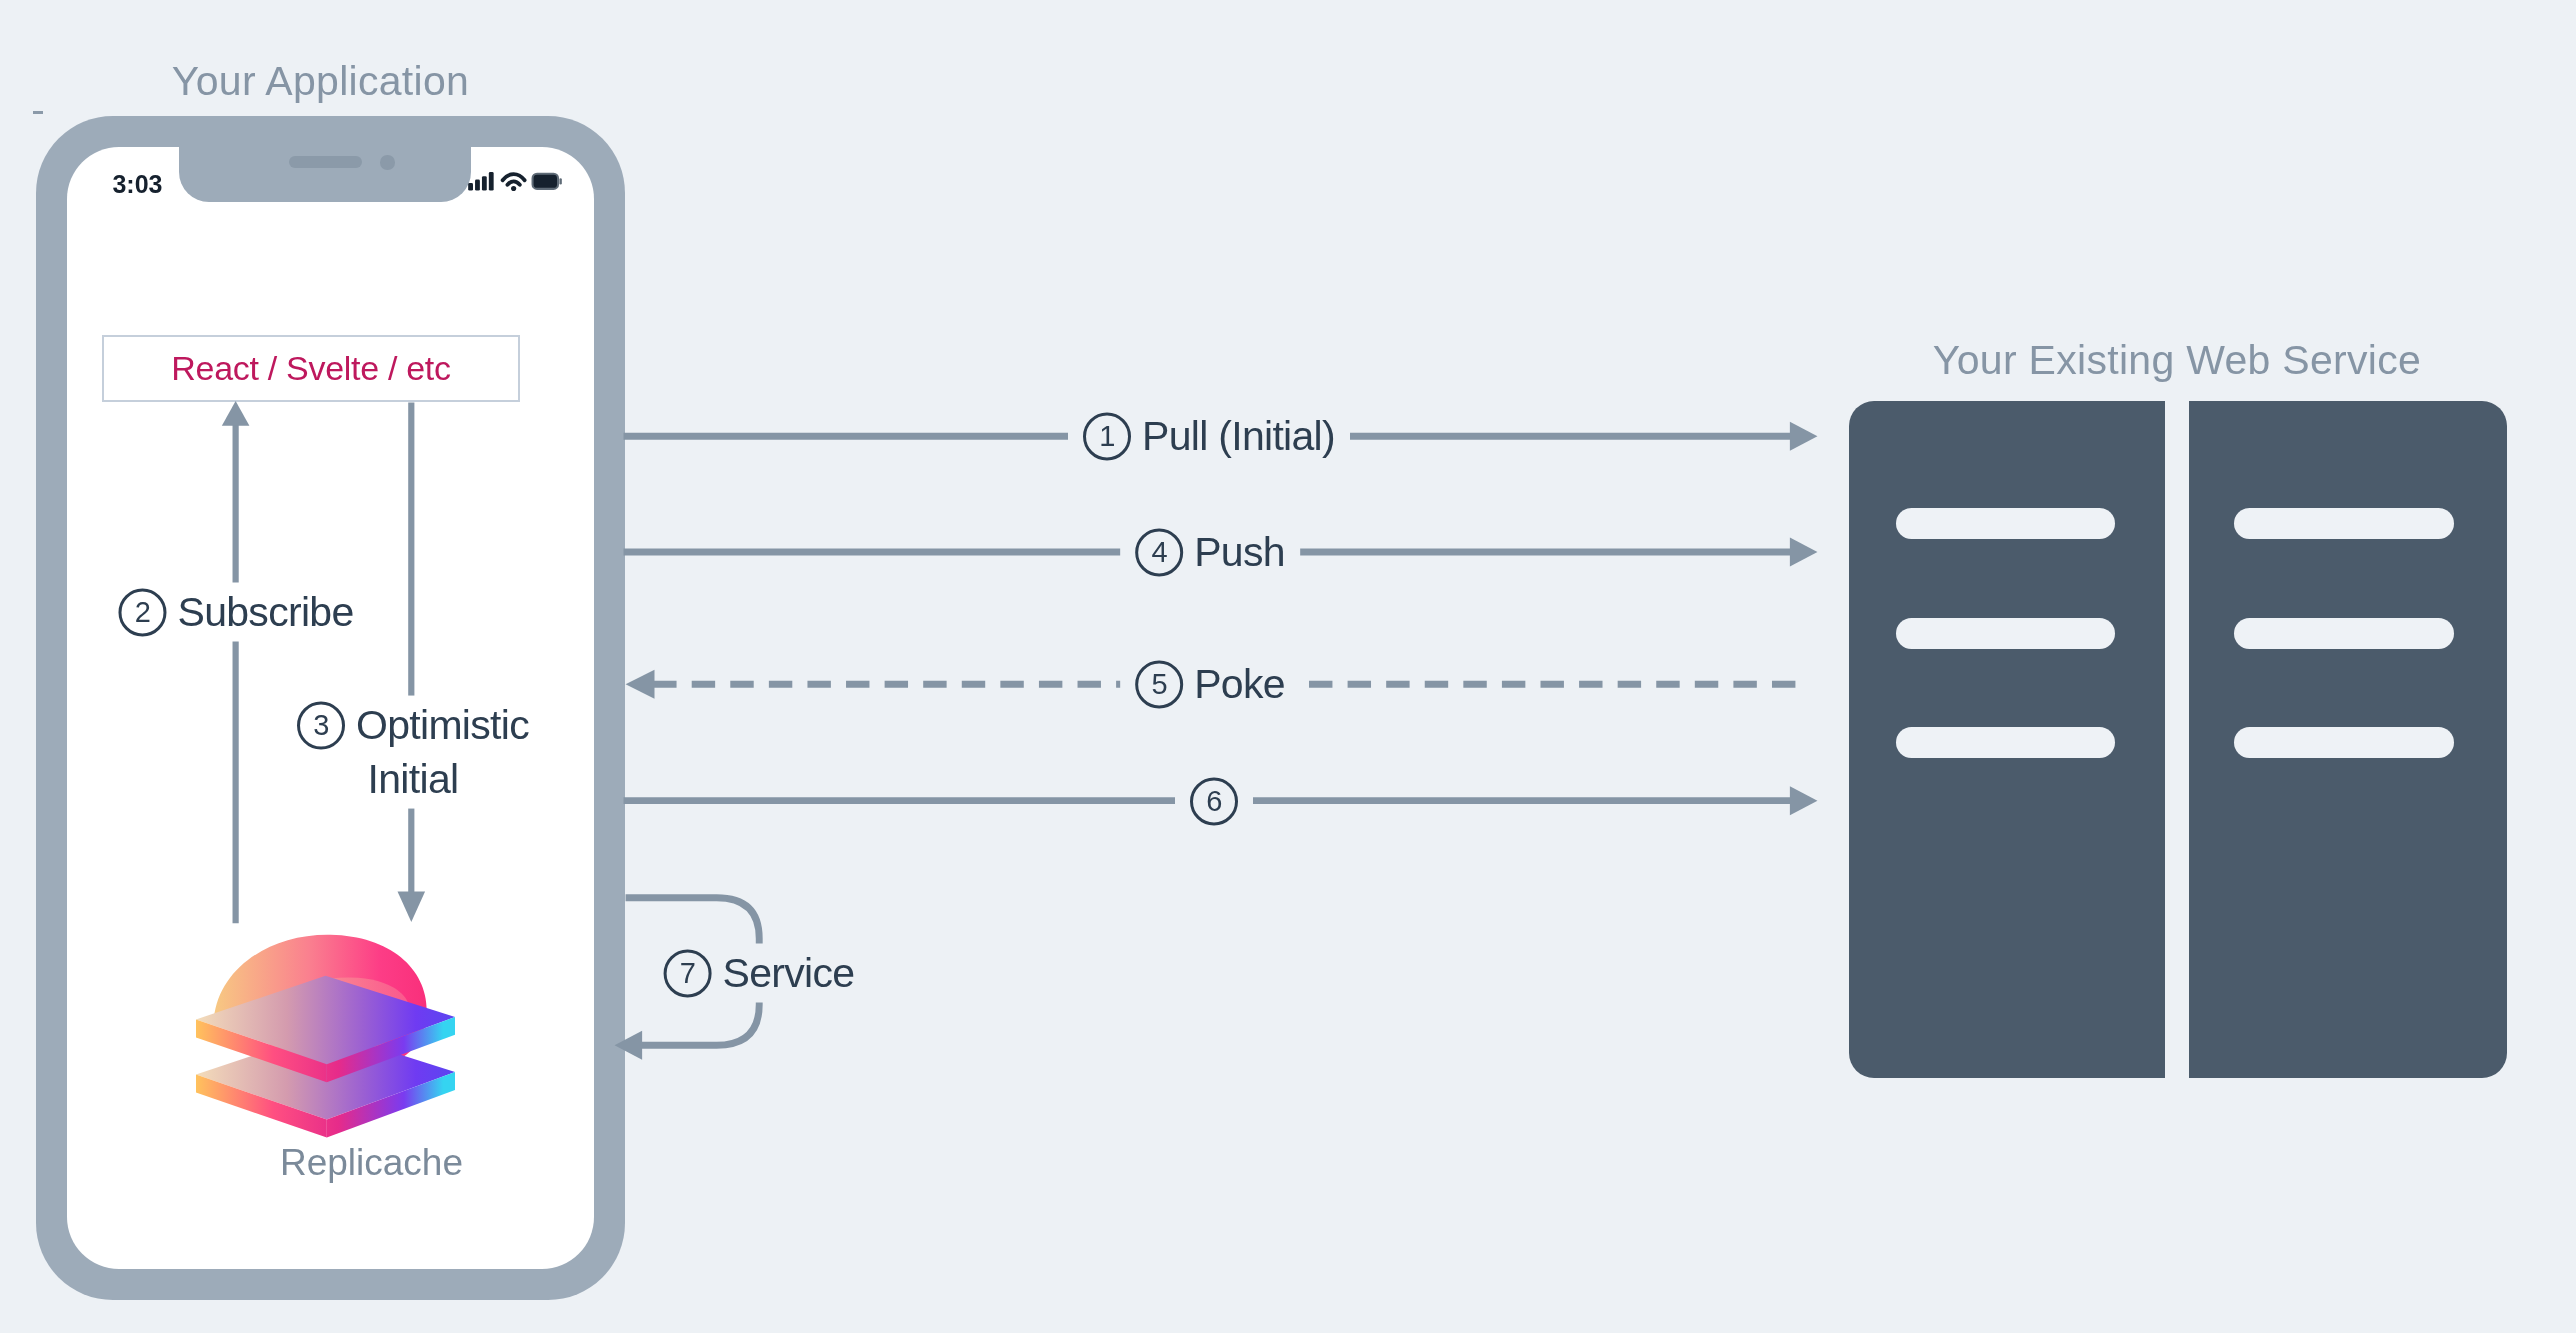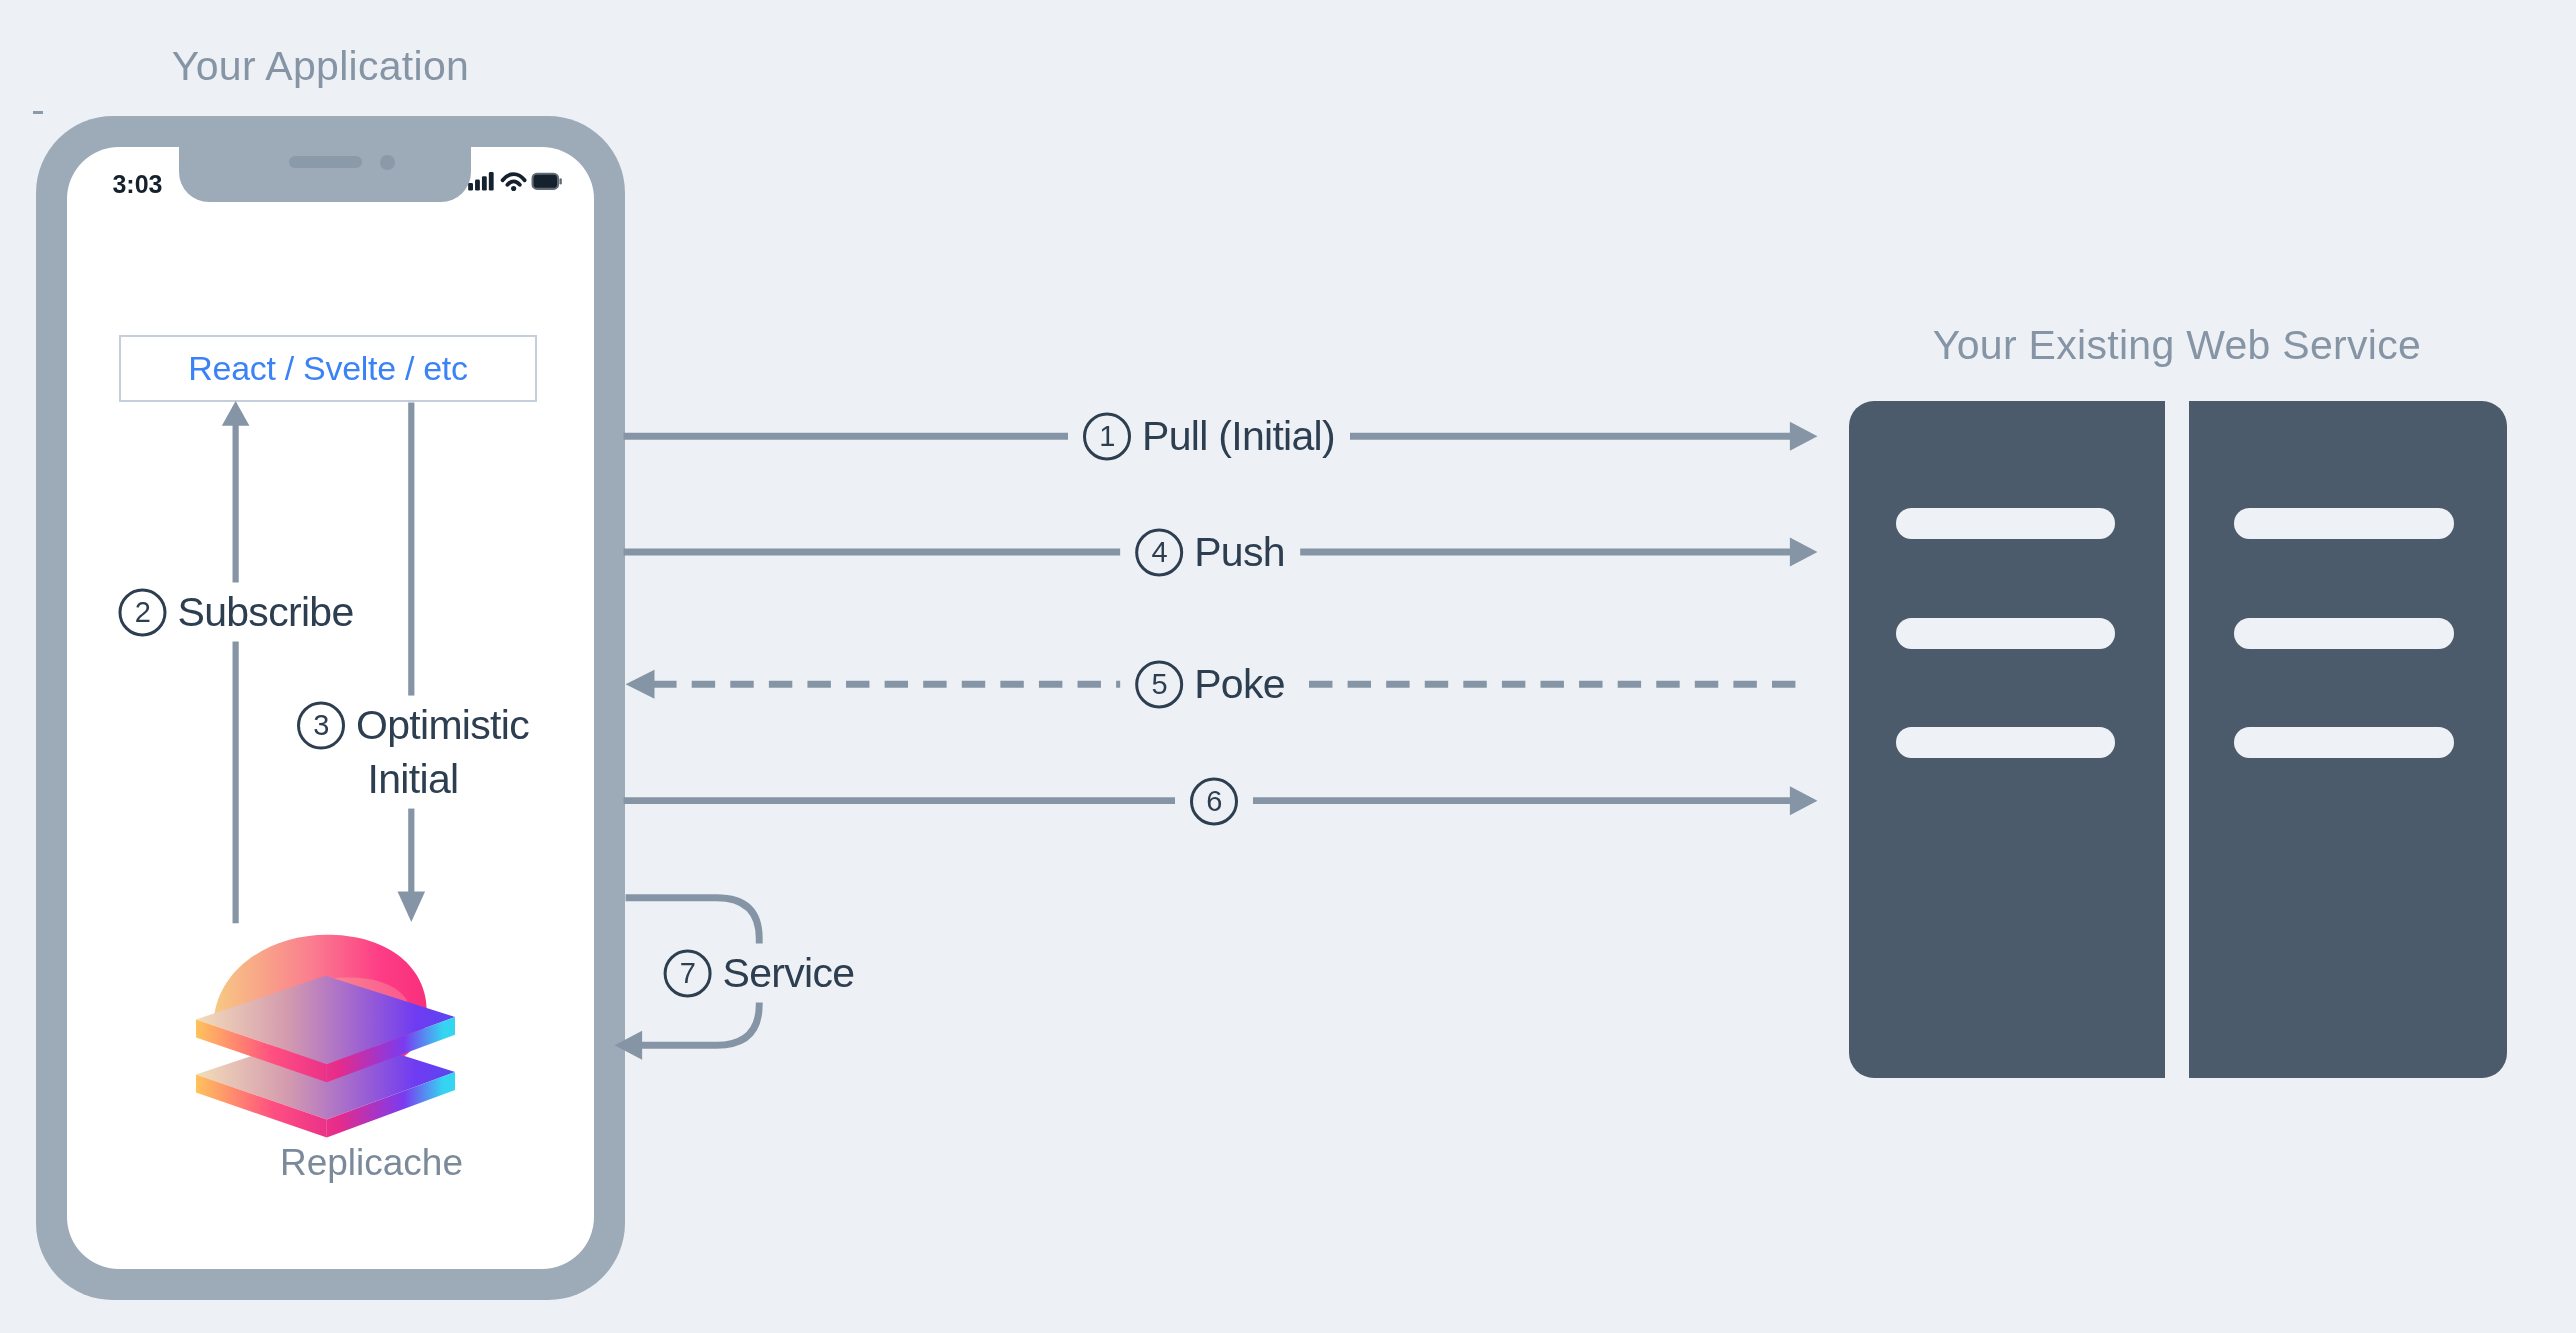--- a/index.html
+++ b/index.html
@@ -1,33 +1,33 @@
 <!DOCTYPE html>
 <html style="font-size:11px"><head>
 <meta charset="utf-8">
 <style>
   html,body{margin:0;padding:0;}
   body{font-family:"Liberation Sans", sans-serif;}
   .canvas{position:relative;width:2576px;height:1334px;background:#edf1f5;overflow:hidden;}
 
   
-  .zone-title{position:absolute;text-align:center;font-size:41px;color:#8695a5;letter-spacing:0.3px;}
+  .zone-title{position:absolute;text-align:center;font-size:41px;color:#8695a5;letter-spacing:0.3px;margin-top:15px;}
 
   
   .phone-frame{position:absolute;left:36px;top:116px;width:589px;height:1184px;background:#9dabb9;border-radius:77px;}
   .phone-screen{position:absolute;left:67px;top:147px;width:527px;height:1122px;background:#ffffff;border-radius:52px;}
   .notch{position:absolute;left:179px;top:147px;width:292px;height:55px;background:#9dabb9;border-radius:0 0 30px 30px;}
   .speaker{position:absolute;left:289px;top:156px;width:73px;height:11.7px;background:#8b9aa9;border-radius:6.2px;}
   .camera-dot{position:absolute;left:380px;top:155px;width:14.5px;height:14.5px;background:#8b9aa9;border-radius:50%;}
   .status-time{position:absolute;left:103px;top:170px;width:69px;text-align:center;font-size:25px;font-weight:700;color:#16212e;}
   .status-icons{position:absolute;left:468px;top:172px;width:94px;height:18.6px;}
   .corner-dash{position:absolute;left:33px;top:111px;width:10.3px;height:2.8px;background:#8b9aa9;}
 
   
-  .ui-box{position:absolute;left:119px;top:335px;width:418px;height:67px;box-sizing:border-box;background:#ffffff;border:2.8px solid #c5cfdb;display:flex;align-items:center;justify-content:center;font-size:34px;color:#3b82f6;letter-spacing:-0.3px;}
+  .ui-box{position:absolute;left:102px;top:335px;width:418px;height:67px;box-sizing:border-box;background:#ffffff;border:2.8px solid #c5cfdb;display:flex;align-items:center;justify-content:center;font-size:34px;color:#be185d;letter-spacing:-0.3px;}
 
   
   .wires{position:absolute;left:0;top:0;width:2576px;height:1334px;}
 
   
   .conn-label{position:absolute;transform:translate(-50%,-50%);display:flex;align-items:center;gap:11px;background:#edf1f5;padding:5.5px 15px;color:#2d3e50;font-size:41px;letter-spacing:-0.7px;white-space:nowrap;}
   .conn-label.on-white{background:#ffffff;}
   .conn-label.stacked{flex-direction:column;gap:6.9px;}
   .label-row{display:flex;align-items:center;gap:11px;}
   .num-circle{display:flex;align-items:center;justify-content:center;width:48px;height:48px;box-sizing:border-box;border:3.4px solid #2d3e50;border-radius:50%;font-size:29px;flex:0 0 auto;}

